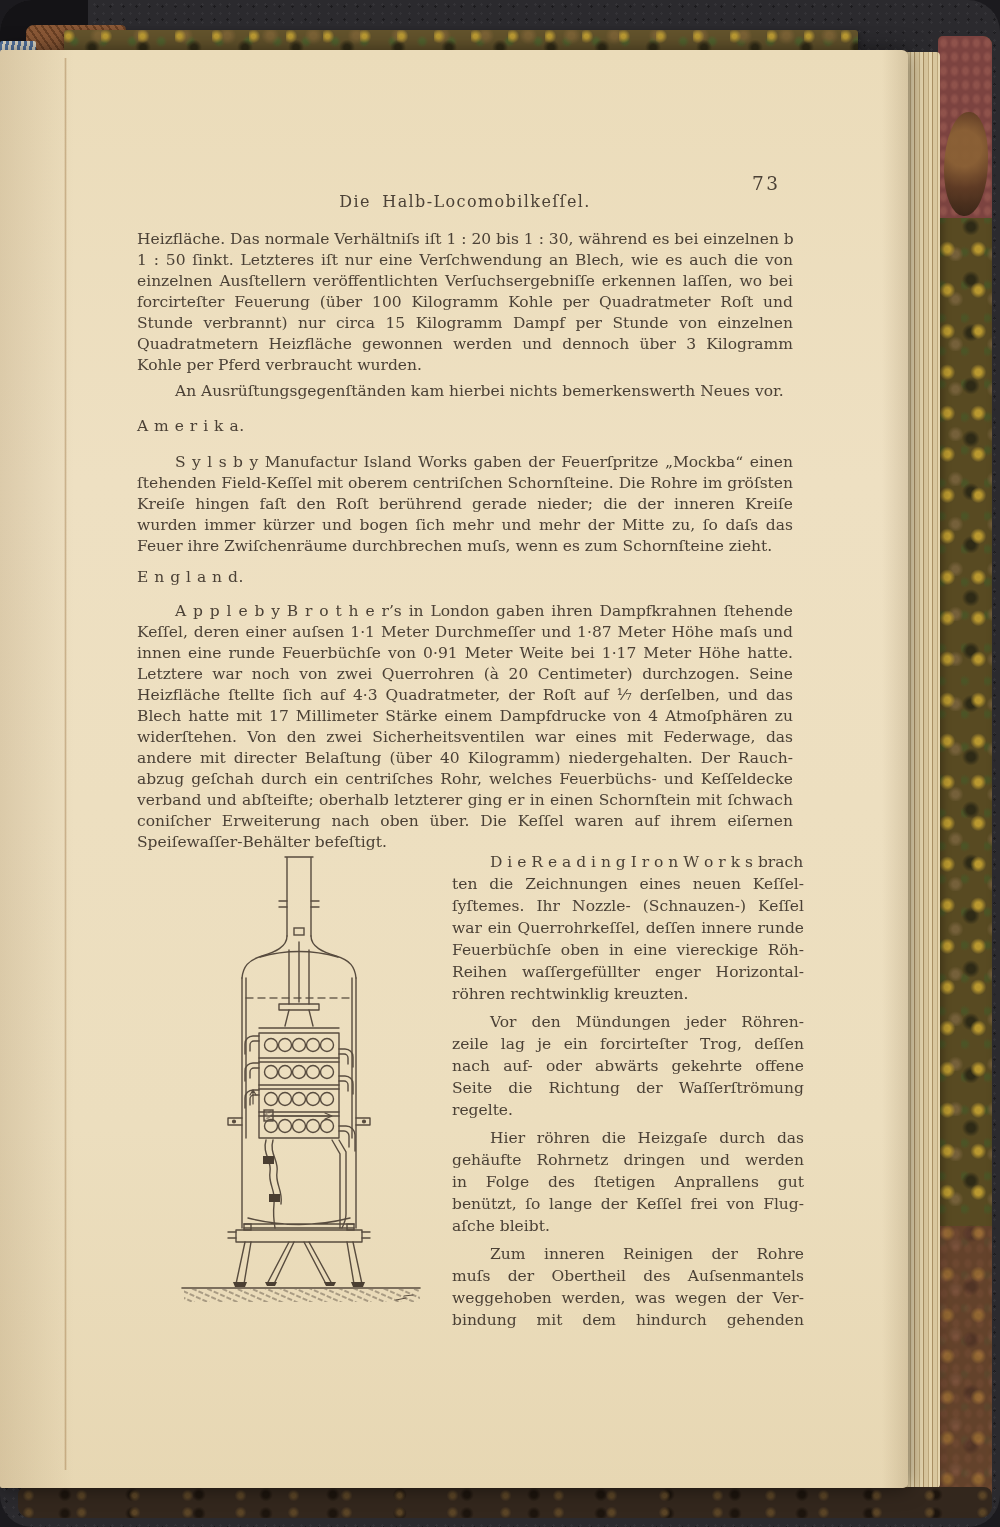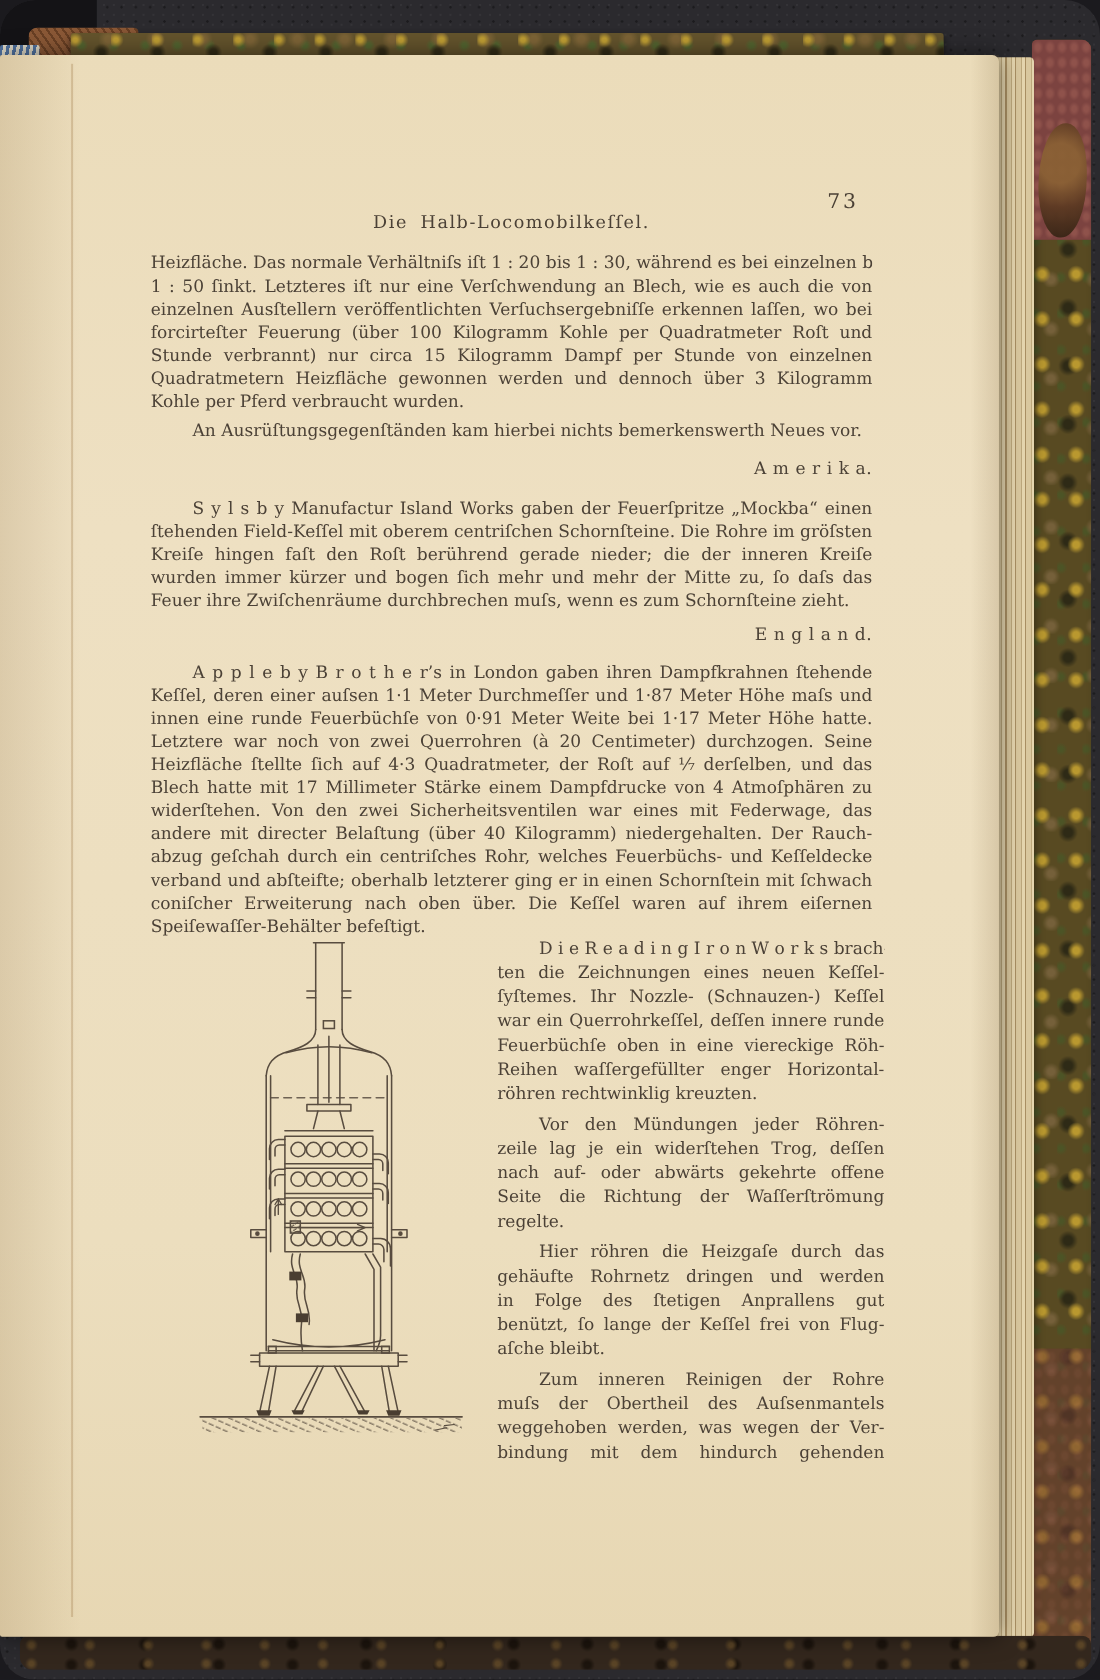--- a/index.html
+++ b/index.html
@@ -58,21 +58,21 @@
   
   .ink{color:#4b4136;}
   .running-head{position:absolute;left:137px;top:192px;width:656px;text-align:center;
     font-size:16px;letter-spacing:1.4px;word-spacing:5px;}
   .page-number{position:absolute;left:752px;top:173px;width:44px;font-size:18.5px;letter-spacing:2.5px;text-align:left;}
   #main-col{position:absolute;left:137px;top:229px;width:656px;font-size:15.5px;line-height:21px;overflow:visible;}
   #right-col{position:absolute;left:452px;top:851px;width:352px;font-size:15.5px;line-height:22px;}
   .tline{text-align:justify;text-align-last:justify;white-space:nowrap;overflow:hidden;}
   .tline.last{text-align-last:left;}
   .tline.ind{text-indent:38px;}
-  .heading{text-align:right;letter-spacing:.5px;}
+  .heading{text-align:left;letter-spacing:.5px;}
   .b1{margin-top:5px}.b2{margin-top:14px}.b3{margin-top:15px}.b4{margin-top:10px}.b5{margin-top:13px}
   .rp + .rp{margin-top:6px}
   
   .figure{position:absolute;left:148px;top:854px;width:292px;height:464px;}
   .figure svg{display:block;width:100%;height:100%;}
 </style>
 </head>
 <body>
 
 <div class="canvas">
@@ -239,21 +239,21 @@
         <div class="tline ind">D i e  R e a d i n g  I r o n  W o r k s  brach-</div>
         <div class="tline">ten die Zeichnungen eines neuen Keſſel-</div>
         <div class="tline">ſyſtemes.  Ihr Nozzle- (Schnauzen-) Keſſel</div>
         <div class="tline">war ein Querrohrkeſſel, deſſen innere runde</div>
         <div class="tline">Feuerbüchſe oben in eine viereckige Röh-</div>
         <div class="tline">Reihen waſſergefüllter enger Horizontal-</div>
         <div class="tline last">röhren rechtwinklig kreuzten.</div>
       </div>
       <div class="rp">
         <div class="tline ind">Vor den Mündungen jeder Röhren-</div>
-        <div class="tline">zeile lag je ein widerſtehen Trog, deſſen</div>
+        <div class="tline">zeile lag je ein forcirteſter Trog, deſſen</div>
         <div class="tline">nach auf- oder abwärts gekehrte offene</div>
         <div class="tline">Seite die Richtung der Waſſerſtrömung</div>
         <div class="tline last">regelte.</div>
       </div>
       <div class="rp">
         <div class="tline ind">Hier röhren die Heizgaſe durch das</div>
         <div class="tline">gehäufte Rohrnetz dringen und werden</div>
         <div class="tline">in Folge des ſtetigen Anprallens gut</div>
         <div class="tline">benützt, ſo lange der Keſſel frei von Flug-</div>
         <div class="tline last">aſche bleibt.</div>

